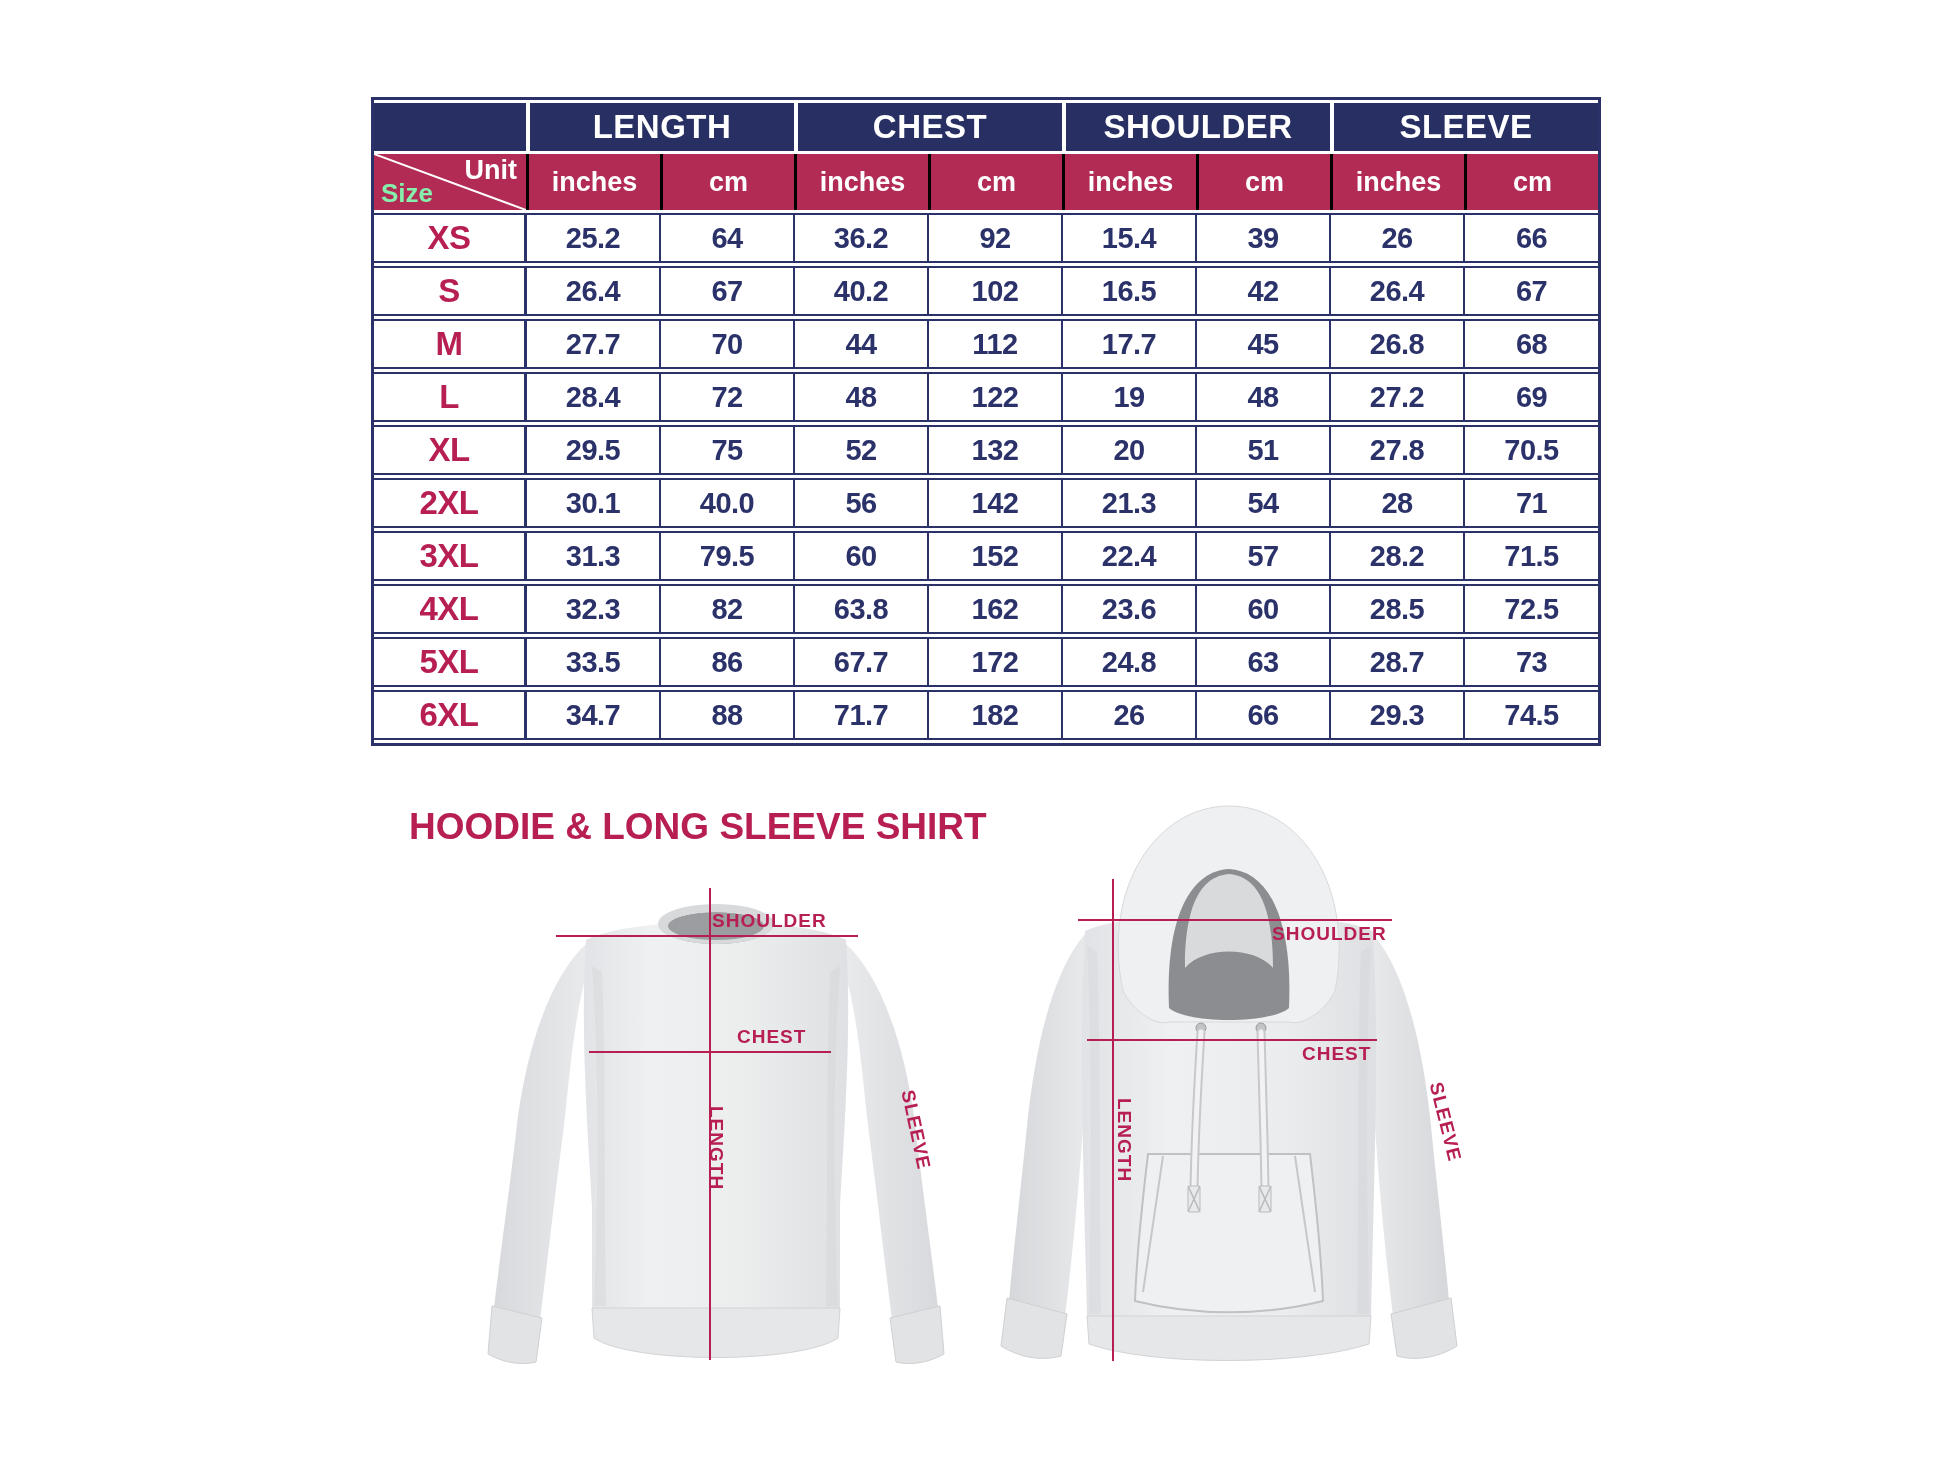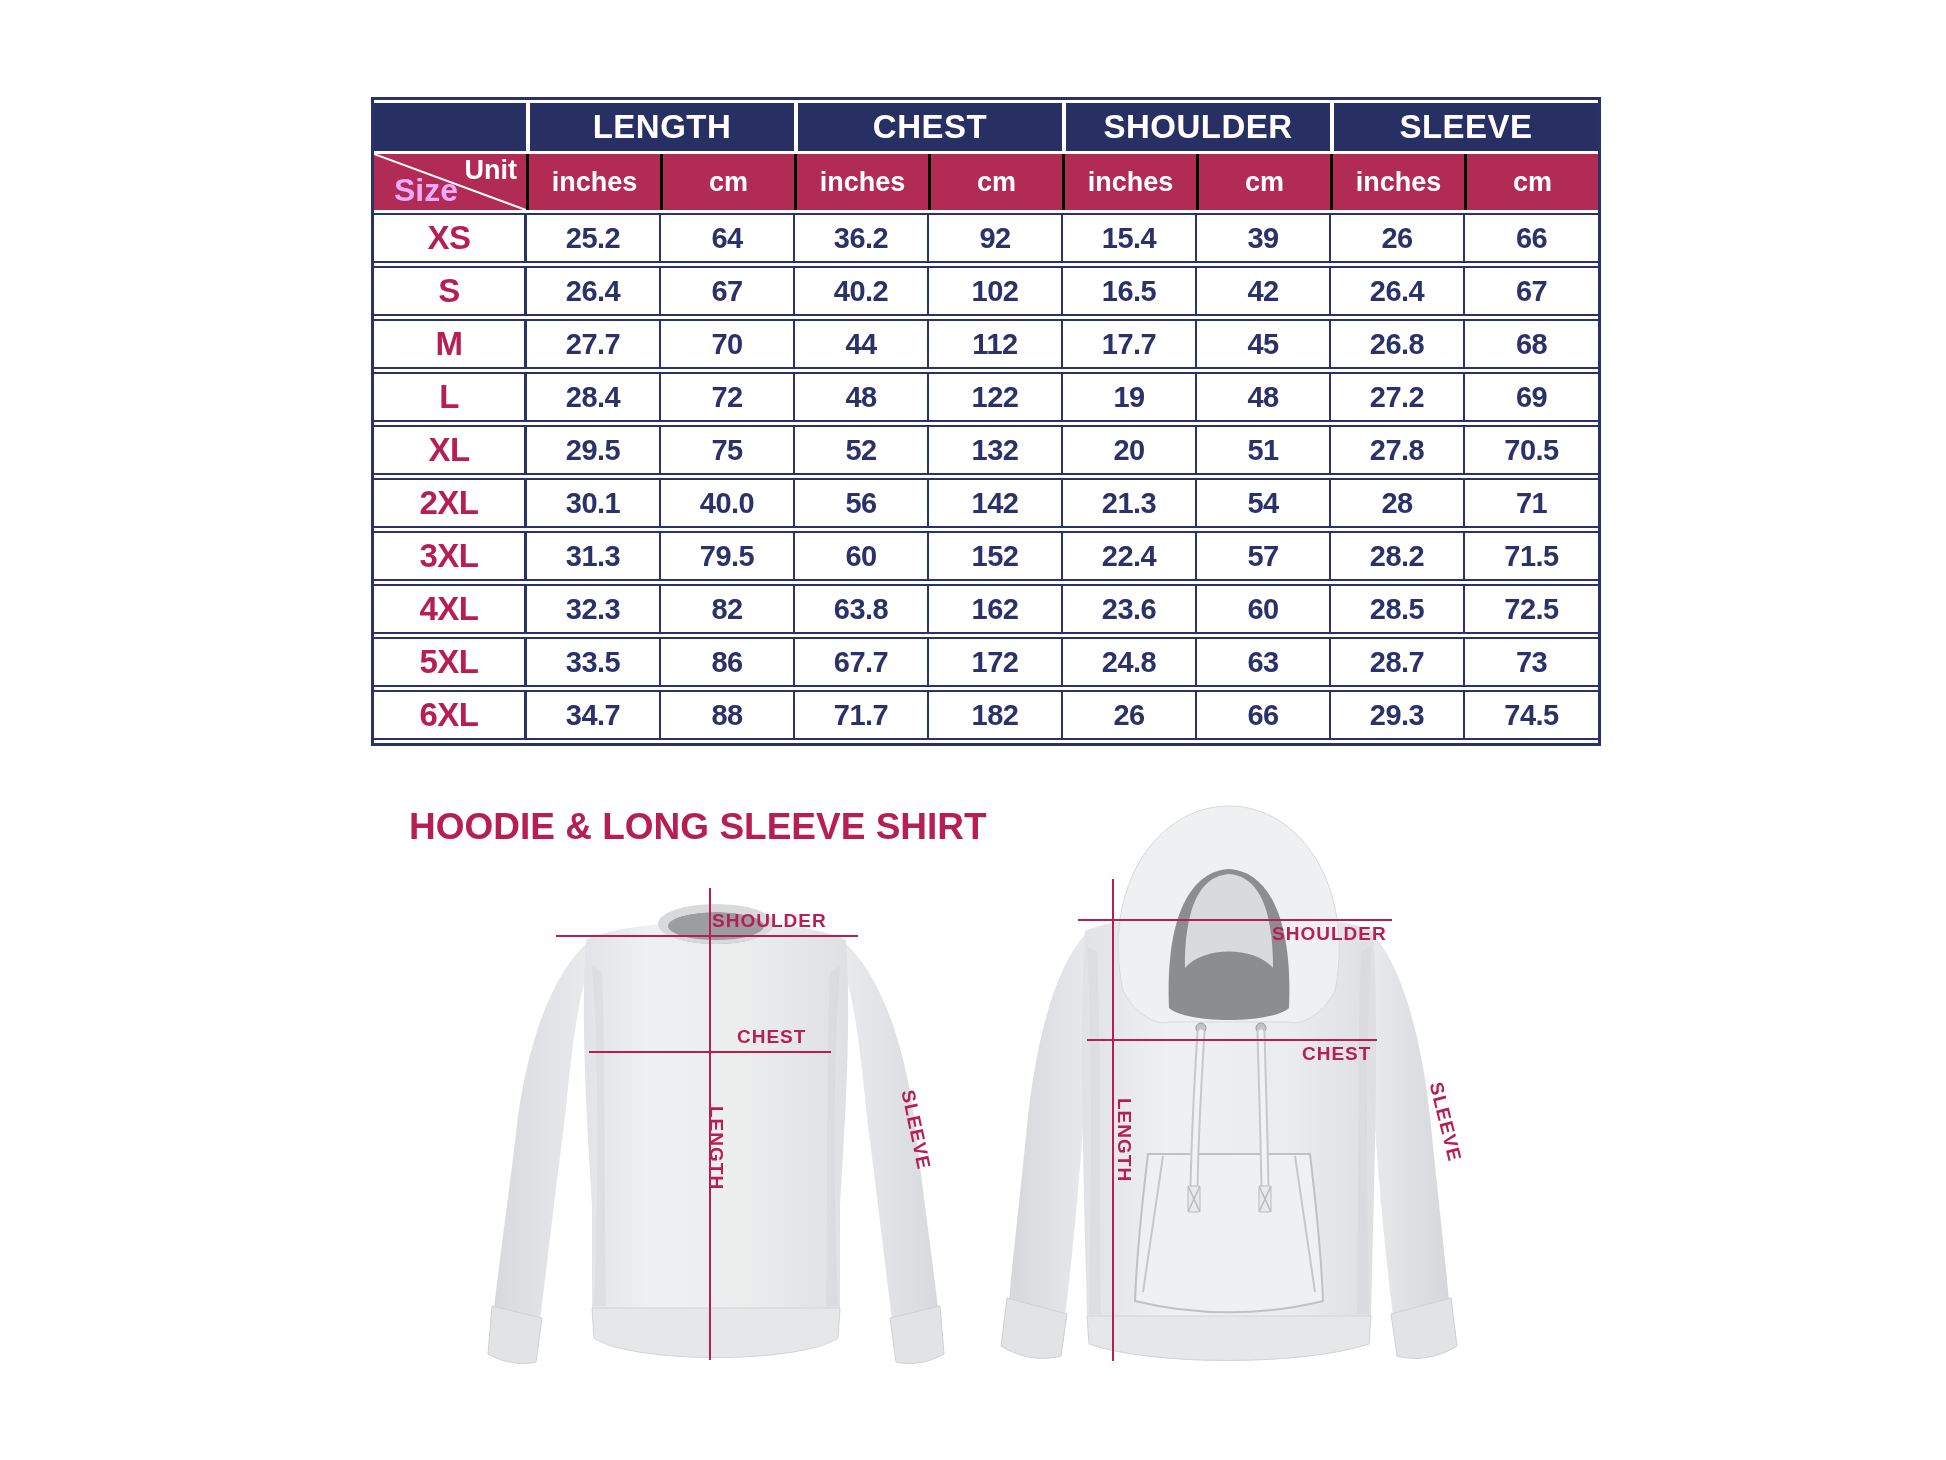--- a/index.html
+++ b/index.html
@@ -31,21 +31,21 @@
   th.corner-navy{background:var(--navy-header);height:48px;}
   th.unit{
     background:var(--red-header);color:#fff;font-size:27px;height:56px;
     border-left:3px solid #000000;
   }
   th.corner-diag{
     background:var(--red-header);height:56px;position:relative;border-left:none;
   }
   th.corner-diag svg{position:absolute;inset:0;width:100%;height:100%;}
   .corner-unit{position:absolute;top:1px;right:9px;color:#fff;font-size:27px;font-weight:bold;}
-  .corner-size{position:absolute;bottom:1px;left:20px;color:#f0abfc;font-size:32px;font-weight:bold;}
+  .corner-size{position:absolute;bottom:1px;left:7px;color:#86efac;font-size:26px;font-weight:bold;}
   td.size-cell{
     color:var(--accent-text);font-size:33px;height:50px;background:#fff;
     border:2px solid var(--table-border);border-left:none;letter-spacing:-0.5px;
   }
   td.value-cell{
     color:var(--value-text);font-size:29px;height:50px;background:#fff;
     border:2px solid var(--table-border);border-left:1px solid var(--table-border);
     border-right:1px solid var(--table-border);letter-spacing:-0.5px;
   }
   td.value-cell:last-child{border-right:none;}

